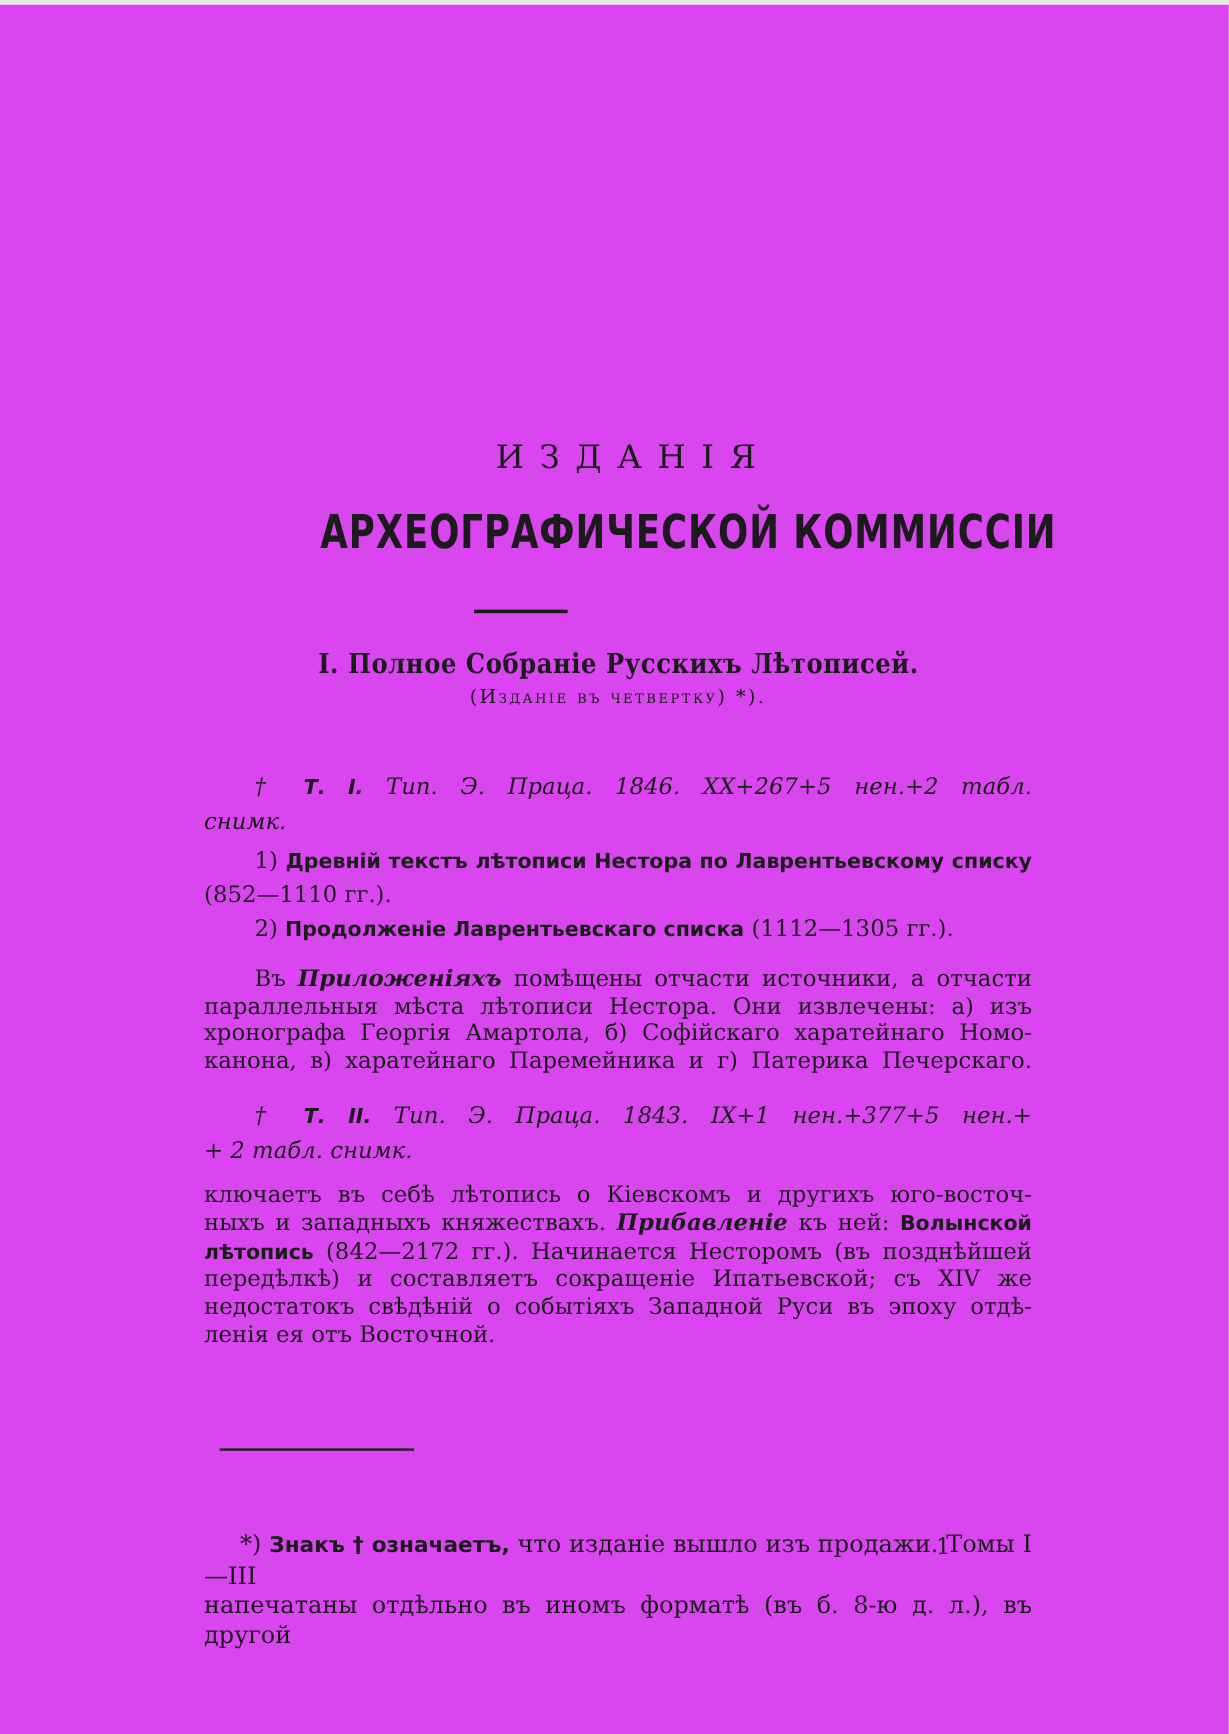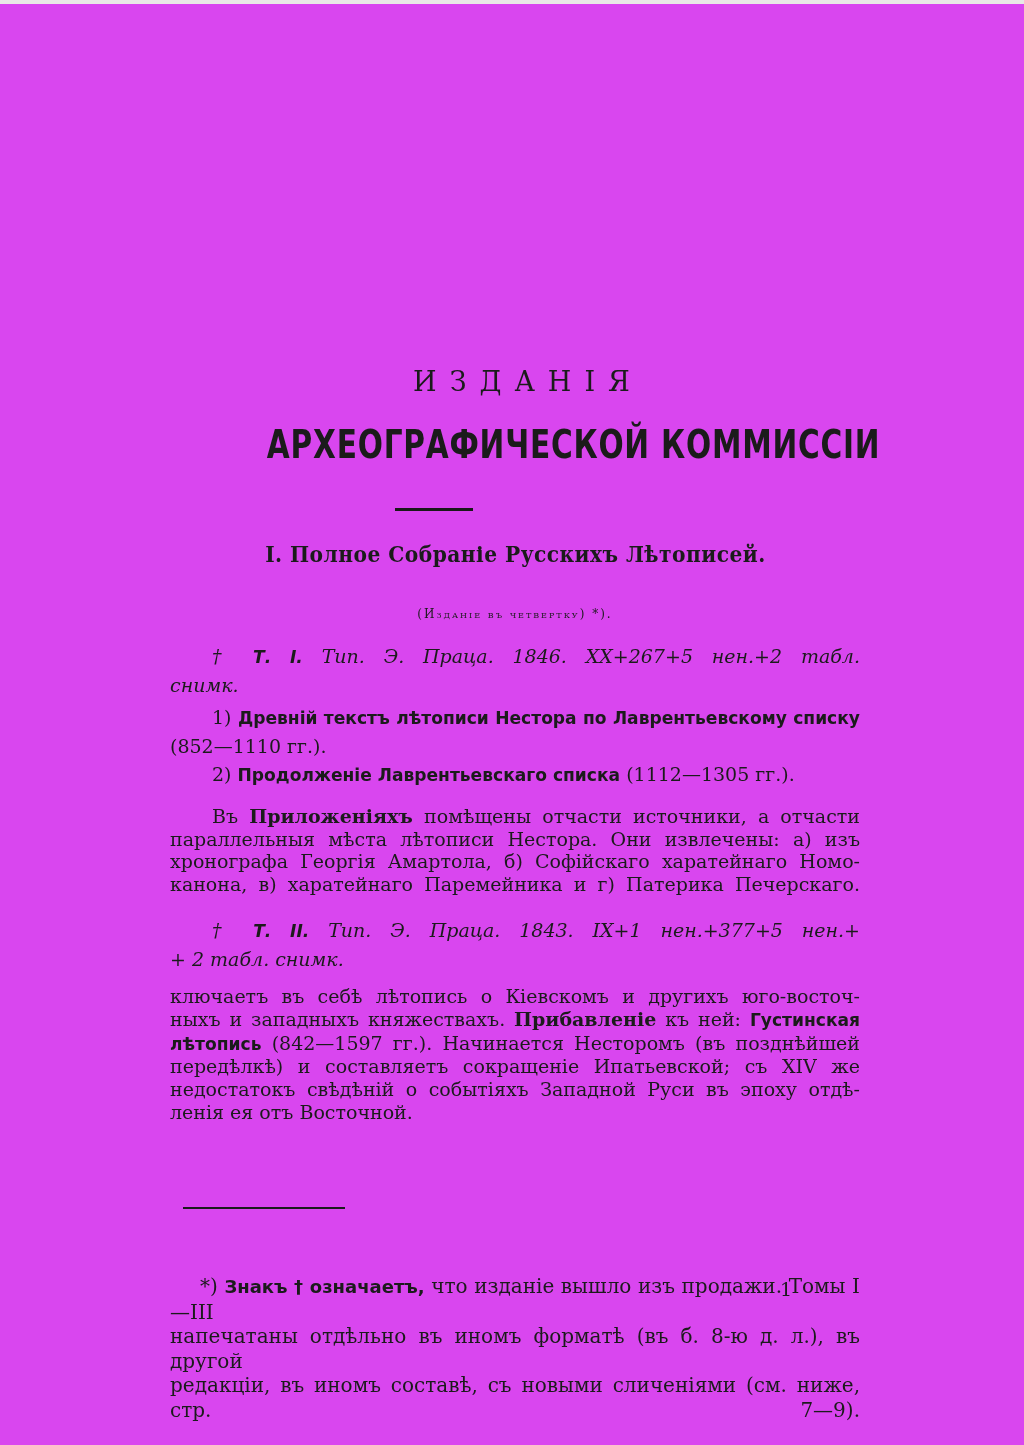--- a/index.html
+++ b/index.html
@@ -20,39 +20,39 @@
     display:inline-block; transform:scaleX(0.76); transform-origin:50% 50%;
     font-family:"DejaVu Sans", sans-serif; font-weight:700; font-size:39px;
     letter-spacing:1px; white-space:nowrap;
   }
   .ornament { position:absolute; left:395px; top:504px; width:78px; height:3px; background:#191919; }
   .section-title { top:536px; }
   .section-title .squeeze {
     display:inline-block; transform:scaleX(0.88); transform-origin:50% 50%;
     font-weight:700; font-size:23px; white-space:nowrap; letter-spacing:0.5px;
   }
-  .format-note { top:603px; font-size:12px; font-variant:small-caps; letter-spacing:2px; }
+  .format-note { top:567px; font-size:16px; font-variant:small-caps; letter-spacing:2px; }
 
   .vol { line-height:28px;font-style:italic; }
   .vol1 { top:638px; }
   .list { top:699px; line-height:28.2px; }
   .para-a { top:801px; line-height:22.6px; }
   .vol2 { top:912px; }
   .para-b { top:981px; line-height:22.8px; }
 
   .fn-rule { position:absolute; left:183px; top:1203px; width:162px; height:2px; background:#1b1b1b; }
   .footnote { top:1270px; font-size:20px; line-height:24.5px; }
   .page-num { position:absolute; left:766px; top:1274px; width:40px; text-align:center; font-size:19px; }
 
   .jl { text-align:justify; text-align-last:justify; }
   .ll { text-align:left; }
   .ind { text-indent:42px; }
   .ind-sm { text-indent:30px; }
   .b { font-family:"DejaVu Sans", sans-serif; font-weight:700; font-size:0.9em; }
-  .bi { font-weight:700; }
+  .bi { font-weight:700; font-style:italic; }
 </style>
 </head>
 <body>
 
 <div class="page">
 
   <div class="col center series-title">ИЗДАНІЯ</div>
 
   <div class="col center org-title">
     <span class="squeeze">АРХЕОГРАФИЧЕСКОЙ КОММИССІИ</span>
@@ -95,35 +95,34 @@
   <div class="col vol vol2">
     <div class="jl ind">
       <span>† </span><span class="b">Т. II.</span><span> Тип. Э. Праца. 1843. IX+1 нен.+377+5 нен.+</span>
     </div>
     <div class="ll">+ 2 табл. снимк.</div>
   </div>
 
   <div class="col para-b">
     <div class="jl">ключаетъ въ себѣ лѣтопись о Кіевскомъ и другихъ юго-восточ-</div>
     <div class="jl">
-      <span>ныхъ и западныхъ княжествахъ. </span><span class="bi">Прибавленіе</span><span> къ ней: </span><span class="b">Густинская</span>
+      <span>ныхъ и западныхъ княжествахъ. </span><span class="bi">Прибавленіе</span><span> къ ней: </span><span class="b">Волынской</span>
     </div>
     <div class="jl">
-      <span class="b">лѣтопись</span><span> (842—1597 гг.). Начинается Несторомъ (въ позднѣйшей</span>
+      <span class="b">лѣтопись</span><span> (842—2172 гг.). Начинается Несторомъ (въ позднѣйшей</span>
     </div>
     <div class="jl">передѣлкѣ) и составляетъ сокращеніе Ипатьевской; съ XIV же</div>
     <div class="jl">недостатокъ свѣдѣній о событіяхъ Западной Руси въ эпоху отдѣ-</div>
     <div class="ll">ленія ея отъ Восточной.</div>
   </div>
 
   <div class="fn-rule"></div>
 
   <div class="col footnote">
     <div class="jl ind-sm">
       <span>*) </span><span class="b">Знакъ † означаетъ,</span><span> что изданіе вышло изъ продажи. Томы I—III</span>
     </div>
     <div class="jl">напечатаны отдѣльно въ иномъ форматѣ (въ б. 8-ю д. л.), въ другой</div>
-    <div class="jl">редакціи, въ иномъ составѣ, съ новыми сличеніями (см. ниже, стр. 7—9).</div>
   </div>
 
   <div class="page-num">1</div>
 
 </div>
 
 </body></html>

